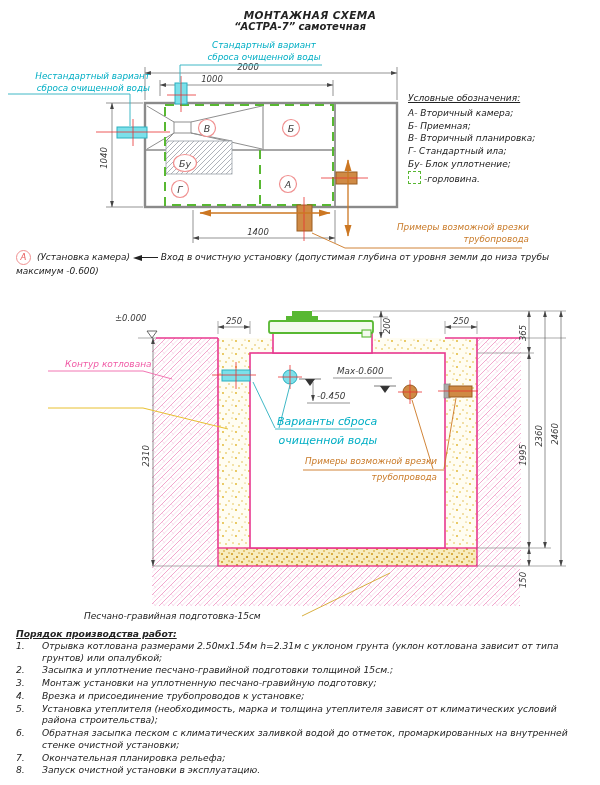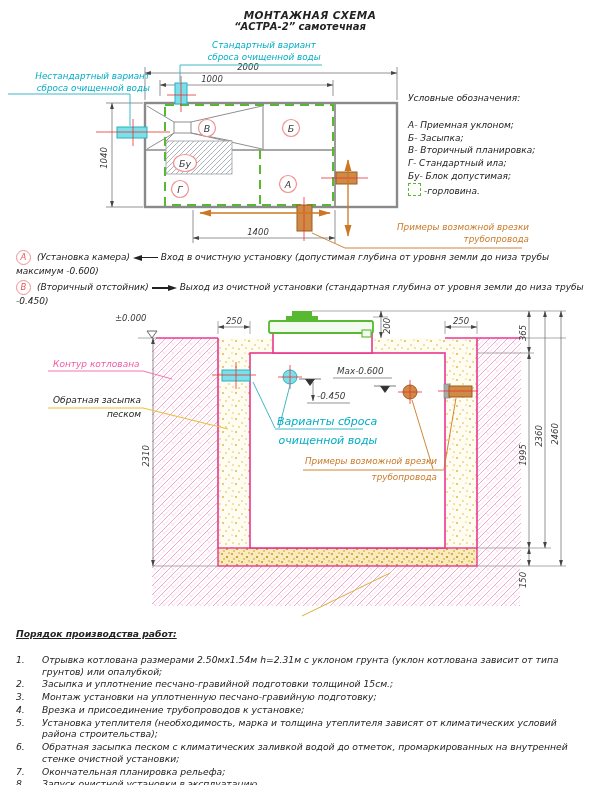--- a/index.html
+++ b/index.html
@@ -6,36 +6,36 @@
   .page{position:relative;width:600px;height:785px;background:#fff;overflow:hidden;
         font-family:"DejaVu Sans",sans-serif;font-style:italic;color:#222;}
   svg{position:absolute;left:0;top:0;z-index:1;}
   svg text{font-family:"DejaVu Sans",sans-serif;font-style:italic;fill:#3a3a3a;}
   .lbl{position:absolute;z-index:2;white-space:pre-line;line-height:1.4;text-align:right;}
   .title{position:absolute;left:0;right:0;top:9px;text-align:center;z-index:2;}
   .title .t1{font-size:10.5px;font-weight:bold;letter-spacing:.4px;margin-left:20px;}
   .title .t2{font-size:10px;font-weight:bold;}
   .cyan{color:#00aec4;font-style:italic;}
   .orange{color:#c97a28;}
-  .magenta{color:#f05aa5;}
+  .magenta{color:#f05aa5;margin-left:12px;}
   .legend{position:absolute;left:408px;top:92px;z-index:2;font-size:9px;line-height:1.42;}
-  .legend .lt{margin-bottom:14px;}
+  .legend .lt{text-decoration:underline;margin-bottom:2px;}
   .gsq{display:inline-block;width:11px;height:11px;border:1.6px dashed #58b832;
        vertical-align:-2px;margin-right:3px;}
   .callouts{position:absolute;left:16px;top:250px;width:574px;z-index:2;font-size:9px;line-height:1.38;}
   .callout{margin-bottom:3px;}
   .cletter{display:inline-block;width:13px;height:13px;border:1px solid #f09090;border-radius:50%;
            color:#e85858;font-size:8.5px;line-height:13px;text-align:center;margin-right:3px;}
   .tri-l{display:inline-block;width:0;height:0;border-top:3.5px solid transparent;
          border-bottom:3.5px solid transparent;border-right:9px solid #222;vertical-align:middle;}
   .tri-r{display:inline-block;width:0;height:0;border-top:3.5px solid transparent;
          border-bottom:3.5px solid transparent;border-left:9px solid #222;vertical-align:middle;}
   .aline{display:inline-block;width:16px;height:1.4px;background:#222;vertical-align:middle;}
   .work{position:absolute;left:16px;top:628px;width:576px;z-index:2;font-size:9.2px;line-height:1.28;}
-  .work .wt{text-decoration:underline;font-weight:bold;margin-bottom:14px;}
+  .work .wt{text-decoration:underline;font-weight:bold;margin-bottom:0;}
   .witem{display:flex;margin-bottom:1px;}
   .wnum{width:26px;flex:none;}
   .wtxt{flex:1;}
 </style>
 </head>
 <body>
 
 <div class="page">
 
 <svg width="600" height="785" viewBox="0 0 600 785">
@@ -276,70 +276,63 @@
       <line x1="303" y1="470" x2="444" y2="470" stroke="#cc7722" stroke-width="0.9"></line>
       <polyline points="48,371 143,371 172,379" stroke="#f066aa" stroke-width="0.9"></polyline>
       <polyline points="48,408 143,408 228,429" stroke="#e8c030" stroke-width="1"></polyline>
       <polyline points="302,616 390,573" stroke="#d4a62a" stroke-width="0.9"></polyline>
     </g>
   </g>
 </svg>
 
 <div class="title">
   <div class="t1">МОНТАЖНАЯ СХЕМА</div>
-  <div class="t2">“АСТРА-2” самотечная</div>
+  <div class="t2">“АСТРА-7” самотечная</div>
 </div>
 
 <div class="lbl cyan" style="left:196px;top:39px;width:136px;text-align:center;font-size:8.8px;">Стандартный вариант
 сброса очищенной воды</div>
 
 <div class="lbl cyan" style="left:8px;top:70px;width:142px;font-size:8.8px;">Нестандартный вариант
 сброса очищенной воды</div>
 
 <div class="legend">
   <div class="lt">Условные обозначения:</div>
-  <div>А- Приемная уклоном;</div>
-  <div>Б- Засыпка;</div>
+  <div>А- Вторичный камера;</div>
+  <div>Б- Приемная;</div>
   <div>В- Вторичный планировка;</div>
   <div>Г- Стандартный ила;</div>
-  <div>Бу- Блок допустимая;</div>
+  <div>Бу- Блок уплотнение;</div>
   <div>
     <span class="gsq"></span><span>-горловина.</span>
   </div>
 </div>
 
 <div class="lbl orange" style="left:367px;top:221px;width:162px;font-size:8.8px;">Примеры возможной врезки
 трубопровода</div>
 
 <div class="callouts">
   <div class="callout">
     <span class="cletter">А</span>
     <span>(Установка камера)</span>
     <span><span class="tri-l"></span><span class="aline"></span></span>
     <span>Вход в очистную установку (допустимая глубина от уровня земли до низа трубы максимум -0.600)</span>
   </div>
-  <div class="callout">
-    <span class="cletter">В</span>
-    <span>(Вторичный отстойник)</span>
-    <span><span class="aline"></span><span class="tri-r"></span></span>
-    <span>Выход из очистной установки (стандартная глубина от уровня земли до низа трубы -0.450)</span>
-  </div>
 </div>
 
 <div class="lbl magenta" style="left:53px;top:358px;font-size:9px;">Контур котлована</div>
 
-<div class="lbl" style="left:53px;top:393px;font-size:9px;line-height:1.6;">Обратная засыпка
-песком</div>
 
 <div class="lbl cyan" style="left:277px;top:412px;font-size:11px;line-height:1.75;">Варианты сброса
 очищенной воды</div>
 
 <div class="lbl orange" style="left:305px;top:453px;font-size:8.8px;line-height:1.85;">Примеры возможной врезки
 трубопровода</div>
 
+<div class="lbl" style="left:84px;top:610px;font-size:9px;">Песчано-гравийная подготовка-15см</div>
 
 <div class="work">
   <div class="wt">Порядок производства работ:</div>
   <div class="witem">
     <span class="wnum">1.</span>
     <span class="wtxt">Отрывка котлована размерами 2.50мх1.54м h=2.31м с уклоном грунта (уклон котлована зависит от типа грунтов) или опалубкой;</span>
   </div>
   <div class="witem">
     <span class="wnum">2.</span>
     <span class="wtxt">Засыпка и уплотнение песчано-гравийной подготовки толщиной 15см.;</span>

